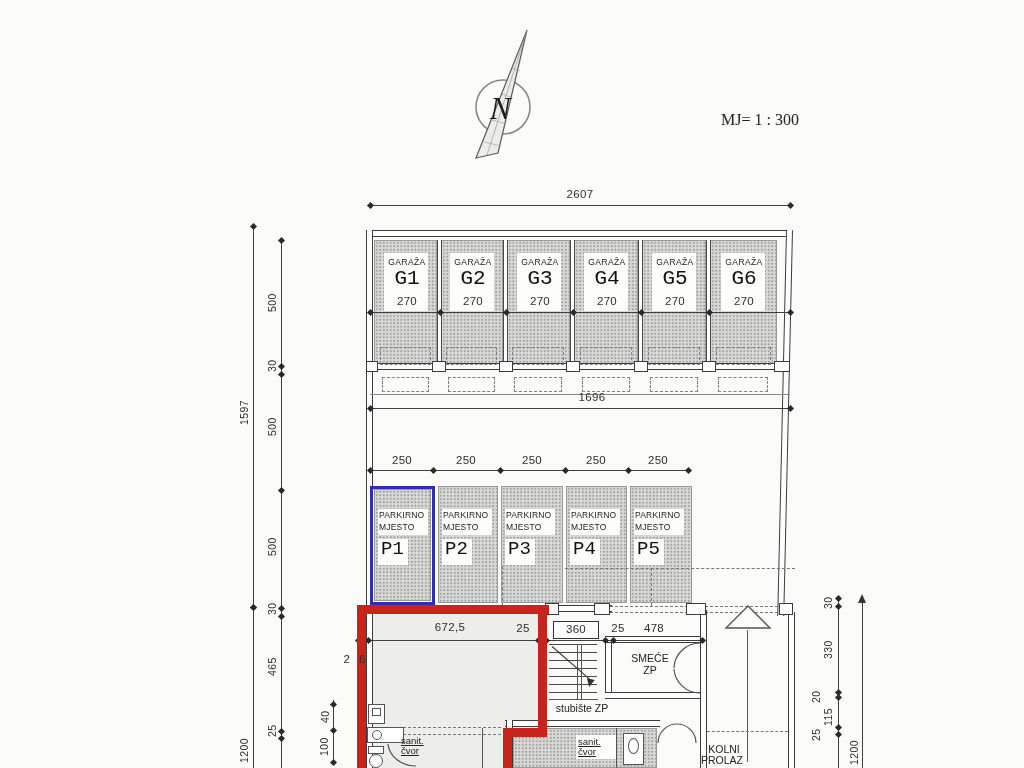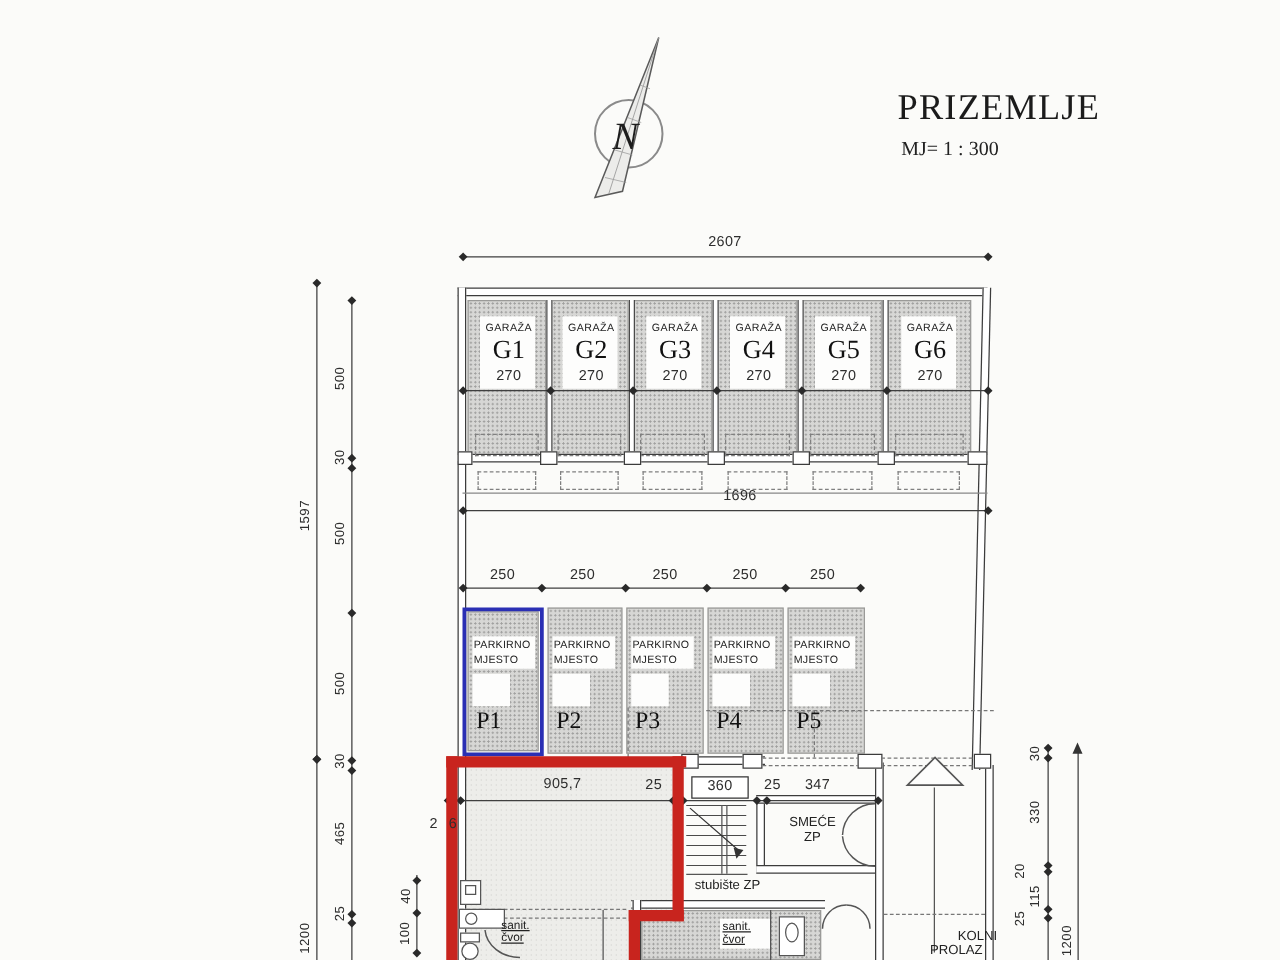--- a/index.html
+++ b/index.html
@@ -27,23 +27,23 @@
   
   .dlh{position:absolute;height:1px;background:#3f3f3f;z-index:3;}
   .dlv{position:absolute;width:1px;background:#3f3f3f;z-index:3;}
   .tk{position:absolute;width:5px;height:5px;background:#2a2a2a;transform:rotate(45deg);}
   .dt{position:absolute;font-size:11.5px;text-align:center;z-index:5;letter-spacing:.3px;}
   .vt{position:absolute;writing-mode:vertical-rl;transform:rotate(180deg);font-size:10.5px;
       text-align:center;z-index:5;letter-spacing:.4px;width:13px;}
   
   .serif{font-family:"Liberation Serif",serif;}
   .gz{position:absolute;font-size:8.5px;letter-spacing:.4px;text-align:center;z-index:3;color:#222;}
-  .gid{position:absolute;font-family:Liberation Serif, serif;font-size:21px;text-align:center;z-index:3;color:#111;}
+  .gid{position:absolute;font-family:Liberation Mono, monospace;font-size:21px;text-align:center;z-index:3;color:#111;}
   .pk{position:absolute;font-size:8.5px;letter-spacing:.2px;z-index:3;color:#222;}
-  .pid{position:absolute;font-family:Liberation Serif, serif;font-size:19px;z-index:3;color:#111;margin-top:28px;}
+  .pid{position:absolute;font-family:Liberation Mono, monospace;font-size:19px;z-index:3;color:#111;}
   .room-lbl{position:absolute;font-size:10.5px;text-align:center;z-index:3;color:#222;}
   .small-lbl{position:absolute;font-size:9.5px;z-index:3;color:#222;}
   .red{position:absolute;background:#c8241e;z-index:4;}
   .treads{position:absolute;background:repeating-linear-gradient(to bottom,#4a4a4a 0 1px,transparent 1px 8px);z-index:2;}
   .fixture{position:absolute;background:#fff;border:1.2px solid #555;box-sizing:border-box;z-index:3;}
 </style>
 </head>
 <body>
 
 <div id="stage">
@@ -52,21 +52,20 @@
     <circle cx="51" cy="87" r="27" fill="none" stroke="#8a8a8a" stroke-width="1.6"></circle>
     <polygon points="75,10 24,138 46,133" fill="#ececea" stroke="#5a5a5a" stroke-width="1.2"></polygon>
     <line x1="75" y1="10" x2="35" y2="135" stroke="#9a9a9a" stroke-width="0.7"></line>
     <line x1="60" y1="48" x2="68" y2="51" stroke="#9a9a9a" stroke-width="0.6"></line>
     <line x1="50" y1="74" x2="61" y2="78" stroke="#9a9a9a" stroke-width="0.6"></line>
     <line x1="40" y1="100" x2="54" y2="104" stroke="#9a9a9a" stroke-width="0.6"></line>
     <line x1="32" y1="122" x2="49" y2="126" stroke="#9a9a9a" stroke-width="0.6"></line>
     <text x="38" y="99" font-size="31" font-family="Liberation Serif, serif" font-style="italic" fill="#1c1c1c">N</text>
   </svg>
 
-  <div class="abs serif" style="left:718px;top:70px;font-size:29px;letter-spacing:1px;color:#1b1b1b;z-index:3">PRIZEMLJE</div>
   <div class="abs serif" style="left:721px;top:111px;font-size:16px;color:#222;z-index:3">MJ= 1 : 300</div>
 
   <div class="dlh" style="left:370px;top:205px;width:420px">
       <span class="tk" style="left: -2px; top: -2px;"></span>
       <span class="tk" style="left: 418px; top: -2px;"></span>
     </div>
   <div class="dt" style="left:540px;top:188px;width:80px">2607</div>
 
   <div class="wh" style="left:366px;top:230px;width:424px"></div>
   <div class="wv" style="left:366px;top:230px;height:538px"></div>
@@ -213,25 +212,25 @@
   <div class="pier" style="left:686px;top:603px;width:20px;height:12px"></div>
   <div class="pier" style="left:779px;top:603px;width:14px;height:12px"></div>
 
   <div class="red" style="left:357px;top:605px;width:192px;height:9px"></div>
   <div class="red" style="left:357px;top:605px;width:9px;height:163px"></div>
   <div class="red" style="left:538px;top:605px;width:9px;height:132px"></div>
   <div class="red" style="left:503px;top:728px;width:44px;height:9px"></div>
   <div class="red" style="left:503px;top:728px;width:9px;height:40px"></div>
 
   <div class="dt" style="left:342px;top:653px;width:34px;letter-spacing:9px;z-index:5">26</div>
-  <div class="dt" style="left:418px;top:621px;width:64px">905,7</div>
+  <div class="dt" style="left:418px;top:621px;width:64px">672,5</div>
   <div class="dt" style="left:510px;top:622px;width:26px">25</div>
   <div class="dt" style="left:553px;top:621px;width:44px;height:16px;border:1.2px solid #333;background:#fff;line-height:15px">360</div>
   <div class="dt" style="left:605px;top:622px;width:26px">25</div>
-  <div class="dt" style="left:633px;top:622px;width:42px">347</div>
+  <div class="dt" style="left:633px;top:622px;width:42px">478</div>
   <div class="dlh" style="left:358px;top:640px;width:344px">
       <span class="tk" style="left: -2px; top: -2px;"></span>
       <span class="tk" style="left: 8px; top: -2px;"></span>
       <span class="tk" style="left: 178px; top: -2px;"></span>
       <span class="tk" style="left: 186px; top: -2px;"></span>
       <span class="tk" style="left: 245px; top: -2px;"></span>
       <span class="tk" style="left: 253px; top: -2px;"></span>
       <span class="tk" style="left: 342px; top: -2px;"></span>
     </div>
 
@@ -281,22 +280,22 @@
   <svg class="abs" style="left:656px;top:722px;z-index:3" width="42" height="28" viewBox="0 0 42 28">
     <path d="M21,2 A19,19 0 0 1 40,21" fill="none" stroke="#555" stroke-width="1.2"></path>
     <path d="M21,2 A19,19 0 0 0 2,21" fill="none" stroke="#555" stroke-width="1.2"></path>
   </svg>
 
   <svg class="abs" style="left:724px;top:604px;z-index:3" width="48" height="26" viewBox="0 0 48 26">
     <polygon points="24,2 2,24 46,24" fill="#fdfdfc" stroke="#555" stroke-width="1.4"></polygon>
   </svg>
   <div class="lv" style="left:747px;top:630px;height:132px"></div>
   <div class="dh" style="left:707px;top:731px;width:81px"></div>
-  <div class="room-lbl" style="left:754px;top:743px;width:56px">KOLNI</div>
-  <div class="room-lbl" style="left:737px;top:754px;width:56px">PROLAZ</div>
+  <div class="room-lbl" style="left:696px;top:743px;width:56px">KOLNI</div>
+  <div class="room-lbl" style="left:694px;top:754px;width:56px">PROLAZ</div>
 
   <div class="dlv" style="left:253px;top:226px;height:381px">
       <span class="tk" style="top: -2px; left: -2px;"></span>
       <span class="tk" style="top: 379px; left: -2px;"></span>
     </div>
   <div class="vt" style="left:238px;top:390px;height:46px">1597</div>
   <div class="dlv" style="left:253px;top:607px;height:161px">
       <span class="tk" style="top: -2px; left: -2px;"></span>
     </div>
   <div class="vt" style="left:238px;top:734px;height:34px">1200</div>

